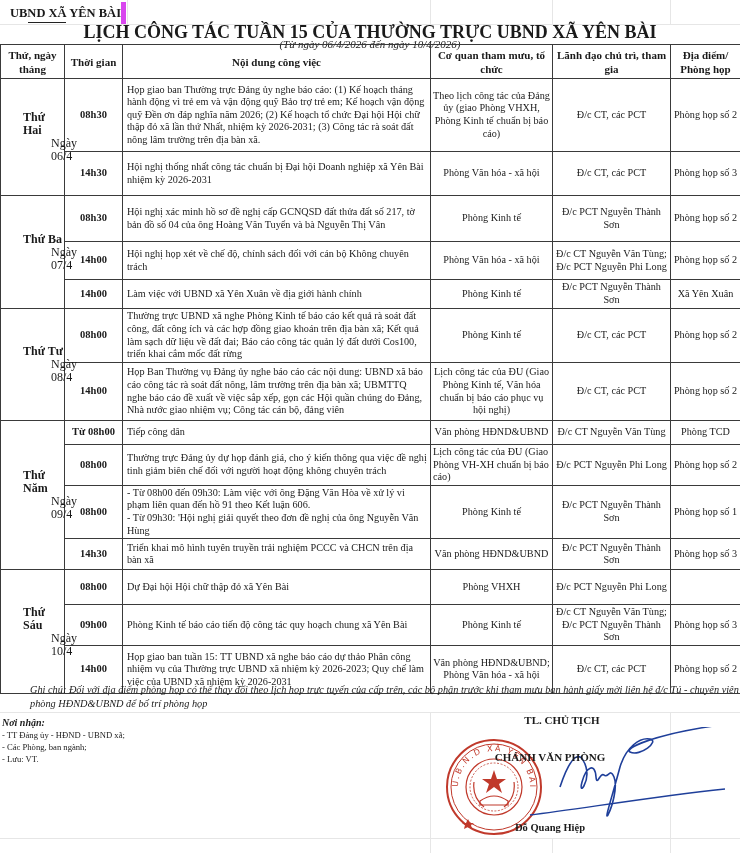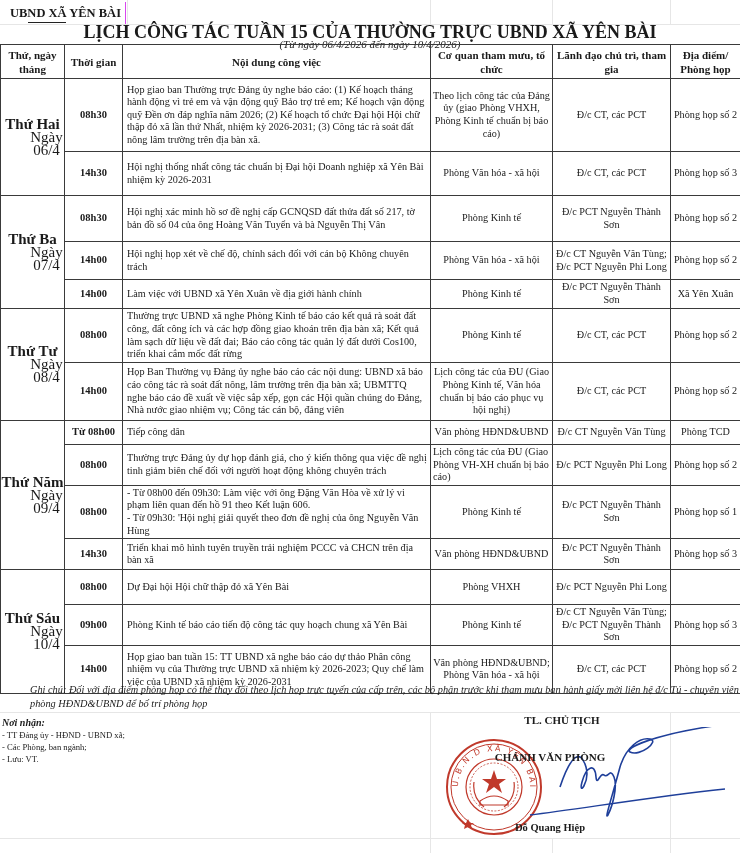--- a/index.html
+++ b/index.html
@@ -2,21 +2,21 @@
 <html><head>
 <meta charset="utf-8">
 <style>
   * { box-sizing: border-box; margin: 0; padding: 0; }
   html, body { width: 740px; height: 853px; background: #ffffff; overflow: hidden; }
   body { font-family: "Liberation Serif", "DejaVu Serif", serif; color: #1a1a1a; position: relative; }
 
   .org-name {
     position: absolute; left: 6px; top: 2px; width: 120px; height: 22px;
     font-size: 12.5px; font-weight: bold; line-height: 22px; padding-left: 4px;
-    border-right: 1px solid #d946ef;
+    border-right: 5px solid #d946ef;
   }
   .org-underline { position: absolute; left: 28px; top: 22px; width: 38px; border-top: 1.5px solid #222; }
   .top-grid { position: absolute; top: 0; left: 0; width: 740px; height: 25px; border-bottom: 1px solid #e6e6e6; }
   .top-grid .vl { position: absolute; top: 0; height: 25px; border-left: 1px solid #e6e6e6; }
 
   .doc-title {
     position: absolute; left: 0; top: 24px; width: 740px; text-align: center;
     font-size: 18px; font-weight: bold; line-height: 16px;
   }
   .doc-subtitle {
@@ -28,21 +28,21 @@
     position: absolute; left: 0; top: 44px; width: 740px;
     border-collapse: collapse; table-layout: fixed;
     font-size: 10.2px; line-height: 12.6px;
   }
   table.schedule th, table.schedule td {
     border: 1px solid #3a3a3a; vertical-align: middle;
   }
   table.schedule th {
     font-weight: bold; text-align: center; font-size: 11px; line-height: 14px; height: 34px; padding: 1px 2px;
   }
-  td.day { text-align: center; font-size: 15px; line-height: 13px; }
+  td.day { font-size: 12px; line-height: 13px; padding-left: 22px; }
   td.day .d-name { font-weight: bold; display: block; }
   td.day .d-date { display: block; margin-left: 28px; }
   td.time { text-align: center; font-weight: bold; font-size: 10.5px; }
   td.content { text-align: left; padding: 1px 3px 1px 4px; }
   td.org, td.lead, td.place { text-align: center; padding: 1px 2px; }
   td.org.left { text-align: left; }
   .line { display: block; }
 
   .note {
     position: absolute; left: 4px; top: 683px; width: 732px;

